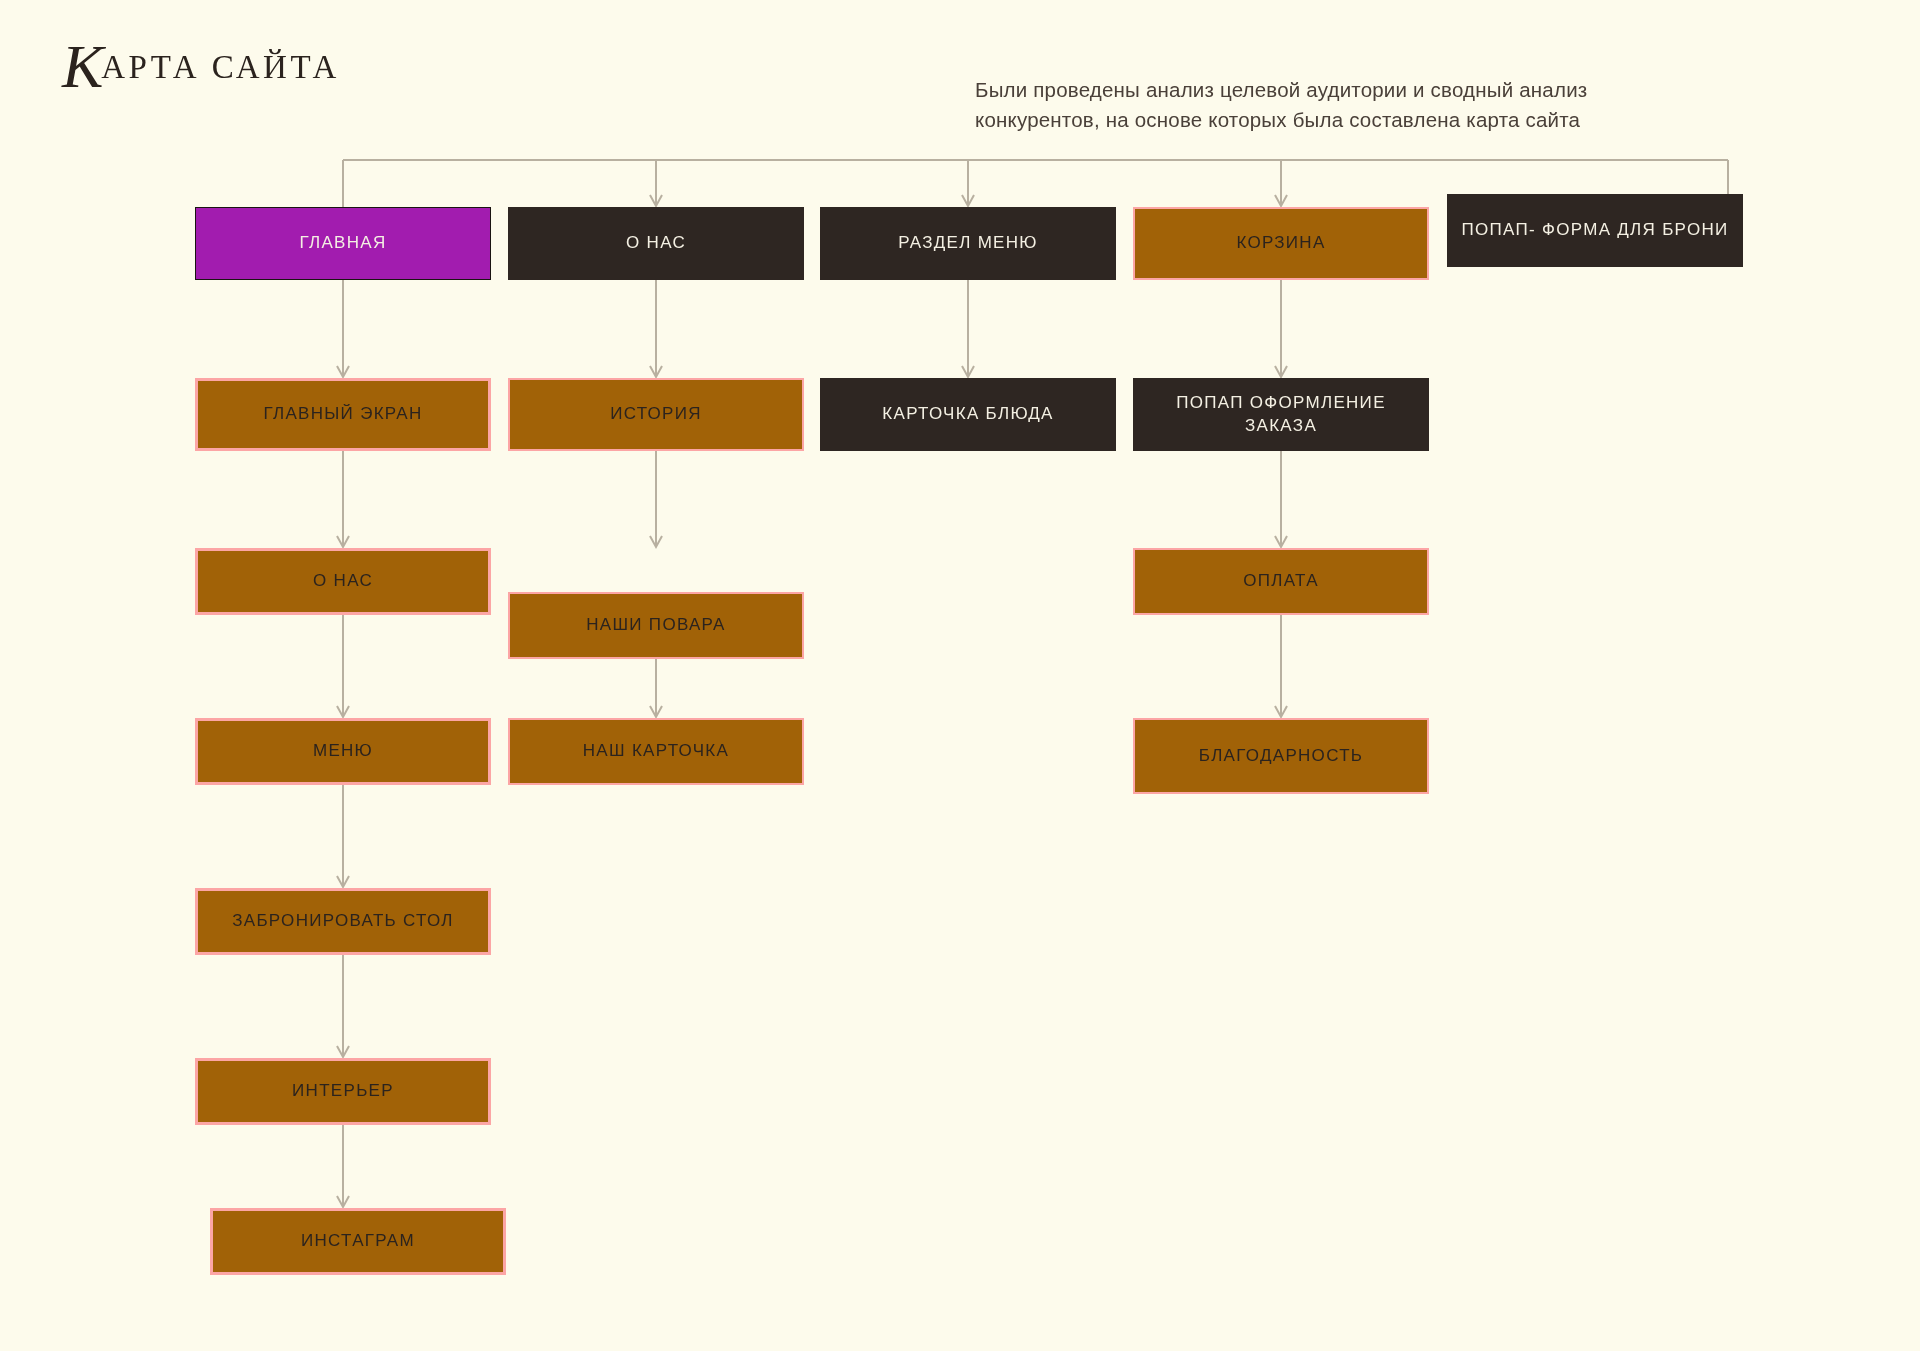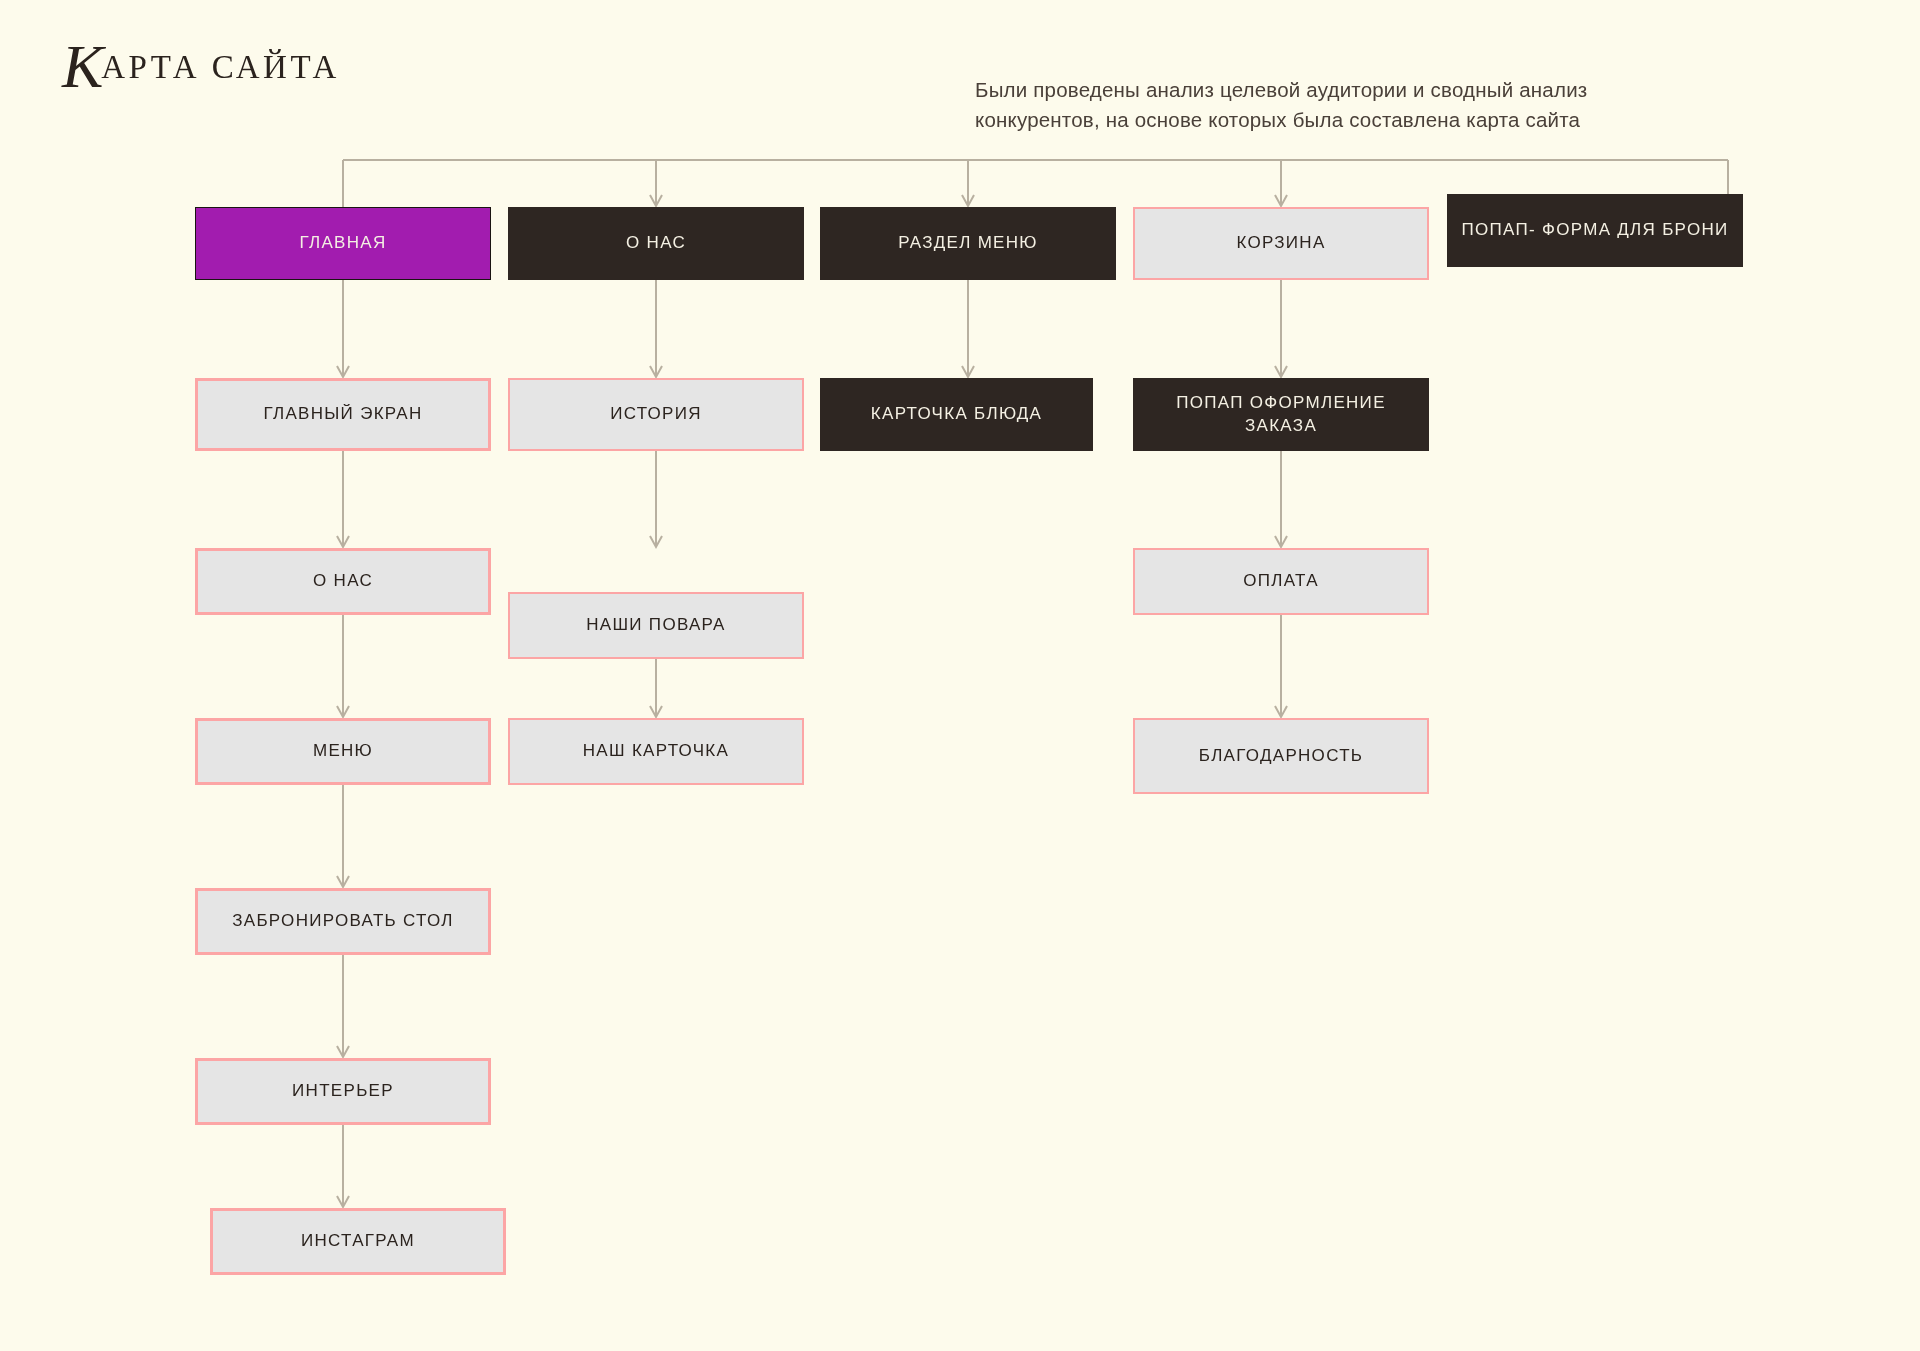--- a/index.html
+++ b/index.html
@@ -49,21 +49,21 @@
     position:absolute;
     box-sizing:border-box;
     display:flex;align-items:center;justify-content:center;
     text-align:center;
     font-size:17px;
     letter-spacing:1.3px;
     line-height:1.3;
     padding:4px 8px;
   }
   .node.light{
-    background:#e5e5e5;
+    background:#a16207;
     border:3px solid #fca5a5;
     color:#2b231e;
   }
   .node.light.thin{border-width:2px;}
   .node.dark{
     background:#2e2622;
     border:1px solid #2e2622;
     color:#f4f0e3;
   }
   .node.darkest{
@@ -143,21 +143,21 @@
       </div>
       <div class="node dark" style="left: 1447px; top: 194px; width: 296px; height: 73px;">
         <span>ПОПАП- ФОРМА ДЛЯ БРОНИ</span>
       </div>
       <div class="node light" style="left: 195px; top: 378px; width: 296px; height: 73px;">
         <span>ГЛАВНЫЙ ЭКРАН</span>
       </div>
       <div class="node light thin" style="left: 508px; top: 378px; width: 296px; height: 73px;">
         <span>ИСТОРИЯ</span>
       </div>
-      <div class="node dark" style="left: 820px; top: 378px; width: 273px; height: 73px;">
+      <div class="node dark" style="left: 820px; top: 378px; width: 296px; height: 73px;">
         <span>КАРТОЧКА БЛЮДА</span>
       </div>
       <div class="node dark" style="left: 1133px; top: 378px; width: 296px; height: 73px;">
         <span>ПОПАП ОФОРМЛЕНИЕ ЗАКАЗА</span>
       </div>
       <div class="node light" style="left: 195px; top: 548px; width: 296px; height: 67px;">
         <span>О НАС</span>
       </div>
       <div class="node light thin" style="left: 508px; top: 548px; width: 296px; height: 67px; margin-top: 44px;">
         <span>НАШИ ПОВАРА</span>

